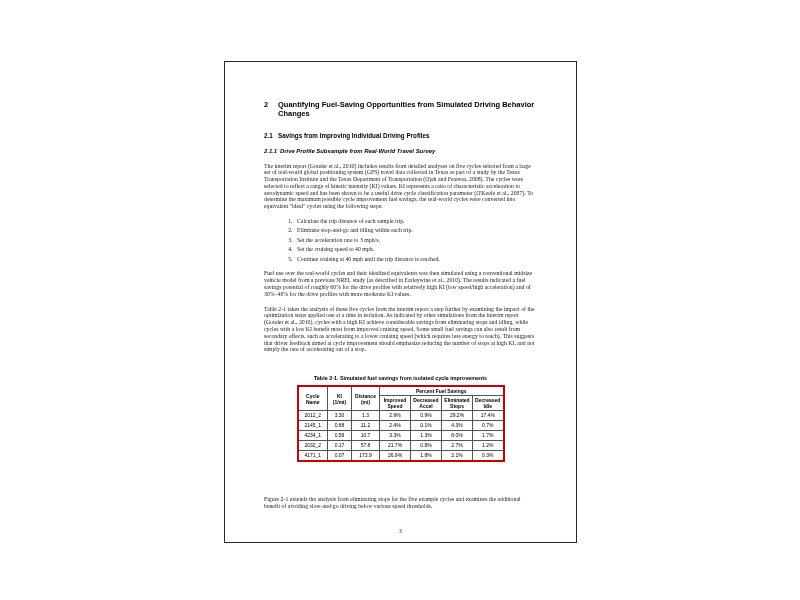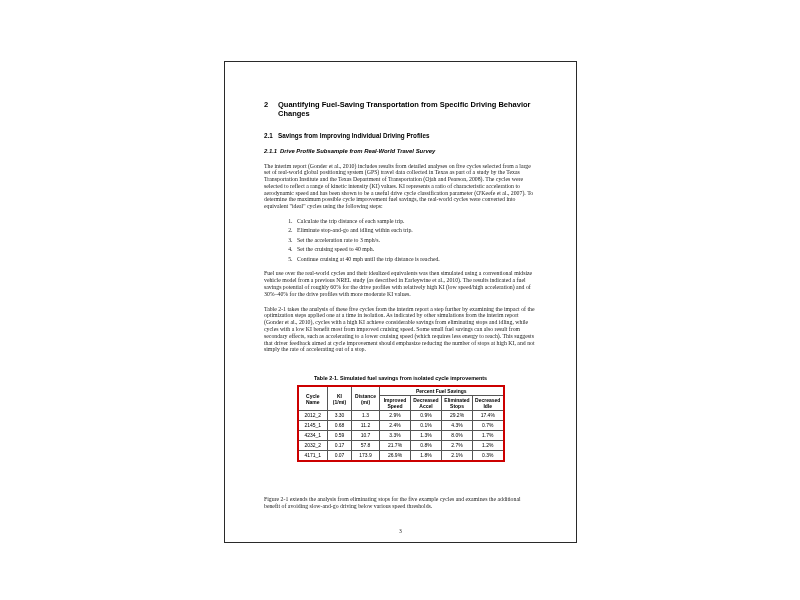--- a/index.html
+++ b/index.html
@@ -40,21 +40,21 @@
               font-size:5.6px; color:#222; }
 </style>
 </head>
 <body>
 
 <div class="canvas">
   <div class="page">
 
     <div class="h1">
       <span class="num">2</span>
-      <span>Quantifying Fuel-Saving Transportation from Specific Driving Behavior Changes</span>
+      <span>Quantifying Fuel-Saving Opportunities from Simulated Driving Behavior Changes</span>
     </div>
 
     <div class="h2">
       <span class="num">2.1</span>
       <span>Savings from Improving Individual Driving Profiles</span>
     </div>
 
     <div class="h3">
       <span class="num">2.1.1</span>
       <span>Drive Profile Subsample from Real-World Travel Survey</span>

